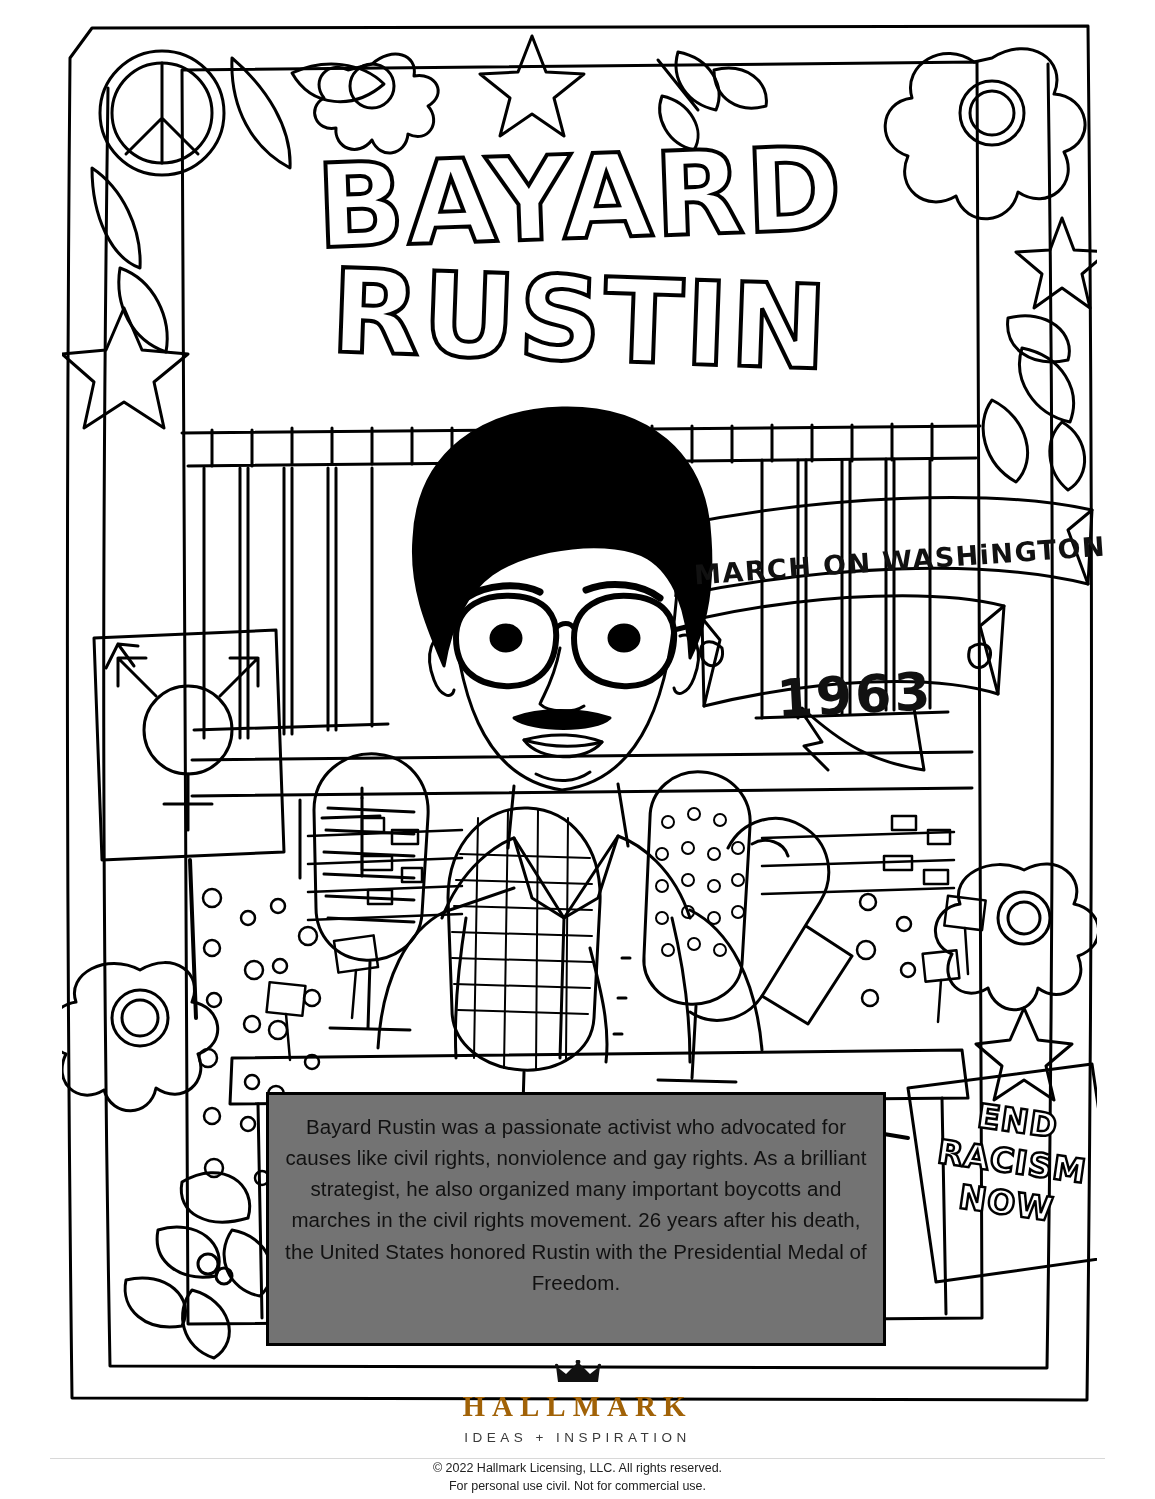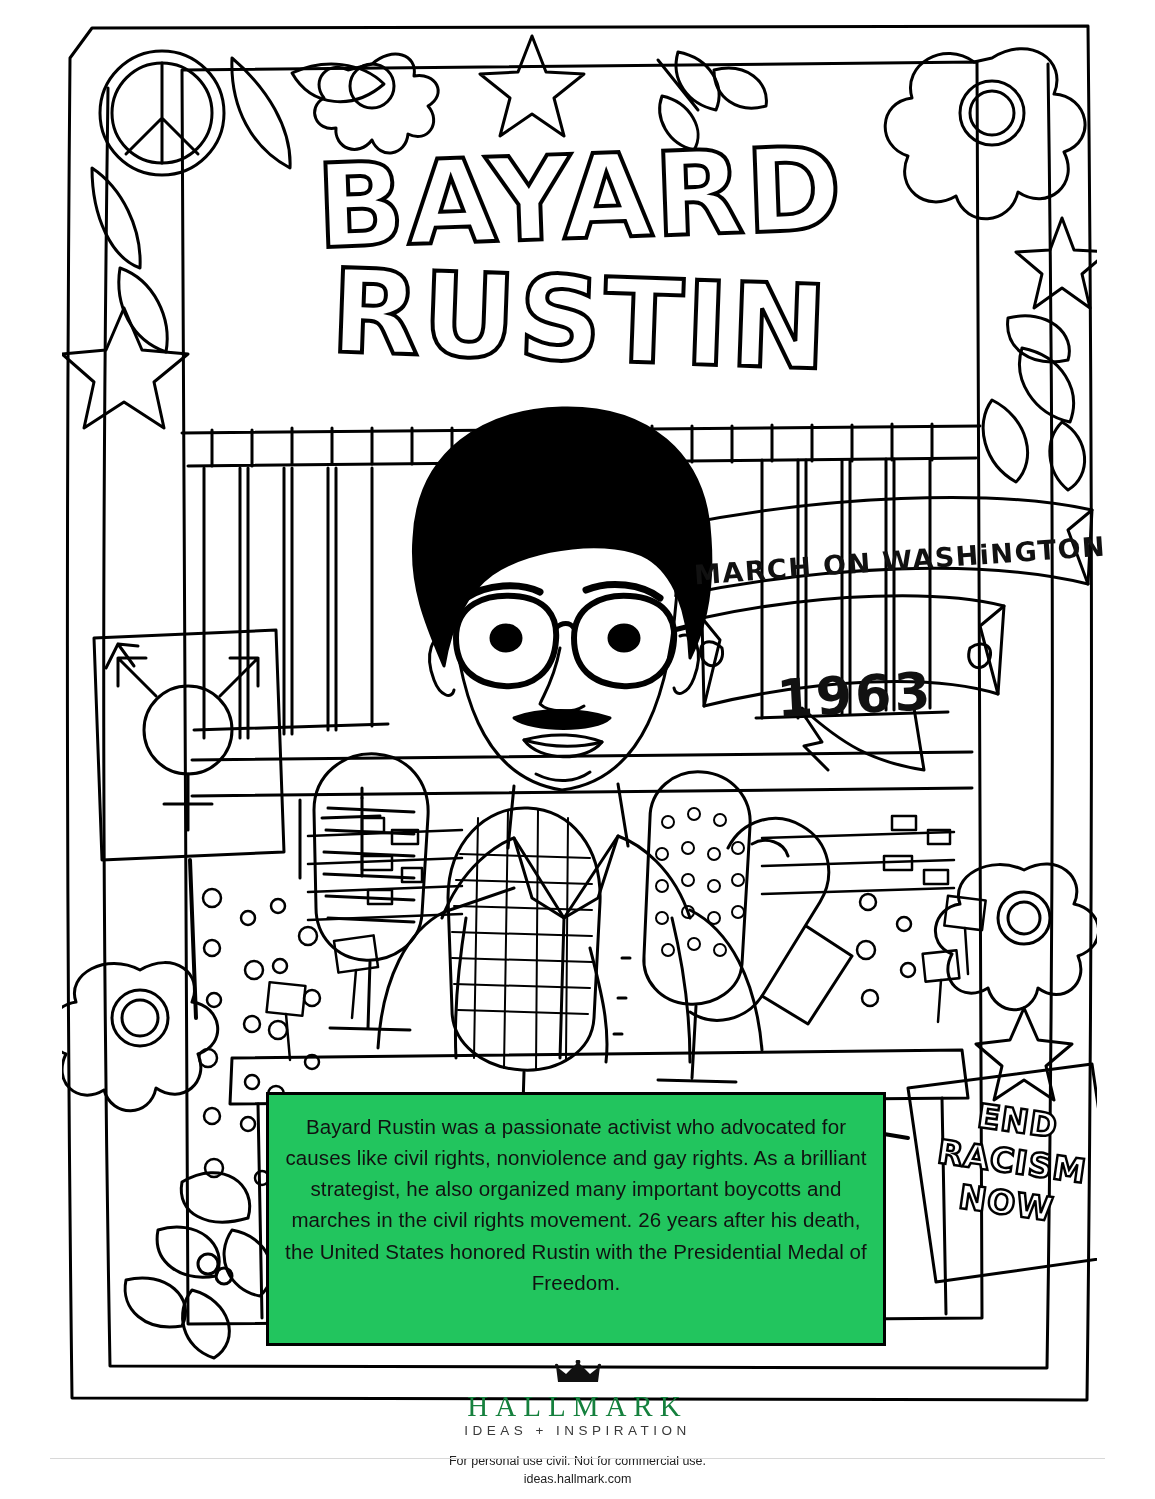--- a/index.html
+++ b/index.html
@@ -85,21 +85,21 @@
     -webkit-text-stroke: 2.5px #000;
     line-height: 1.25;
     letter-spacing: 1px;
   }
 
   
   .caption-box {
     position: absolute;
     left: 266px; top: 1092px;
     width: 620px; height: 254px;
-    background: #22c55e;
+    background: #737373;
     border: 3px solid #000;
     padding: 16px 16px 2px 16px;
   }
   .caption-text {
     font-family: "Liberation Sans", sans-serif;
     font-size: 20.5px;
     line-height: 1.52;
     text-align: center;
     color: #111;
     letter-spacing: 0.1px;
@@ -110,30 +110,30 @@
     position: absolute;
     left: 0; top: 1360px;
     width: 1155px;
     text-align: center;
   }
   .crown-icon { display: block; margin: 0 auto 4px auto; }
   .brand {
     font-family: "Liberation Serif", serif;
     font-size: 29px;
     letter-spacing: 7px;
-    font-weight: normal;
-    color: #15803d;
+    font-weight: bold;
+    color: #a16207;
     margin-top: 2px;
   }
   .brand-tag {
     font-family: "Liberation Sans", sans-serif;
     font-size: 13.5px;
     letter-spacing: 4.5px;
     color: #3a3a3a;
-    margin-top: 0;
+    margin-top: 7px;
   }
   .legal {
     margin-top: 14px;
     font-family: "Liberation Sans", sans-serif;
     font-size: 12.5px;
     line-height: 1.45;
     color: #222;
   }
   .hr-line {
     position: absolute;
@@ -437,20 +437,21 @@
   <div class="footer">
     <svg class="crown-icon" width="46" height="26" viewBox="0 0 46 26">
       <path d="M3 22 L1 6 L11 14 L23 2 L35 14 L45 6 L43 22 Z" fill="#111"></path>
       <circle cx="23" cy="2" r="2.4" fill="#111"></circle>
       <circle cx="1.6" cy="5.5" r="1.8" fill="#111"></circle>
       <circle cx="44.4" cy="5.5" r="1.8" fill="#111"></circle>
     </svg>
     <div class="brand">HALLMARK</div>
     <div class="brand-tag">IDEAS + INSPIRATION</div>
     <div class="legal">
+      <div>© 2022 Hallmark Licensing, LLC. All rights reserved.</div>
       <div>For personal use civil. Not for commercial use.</div>
       <div>ideas.hallmark.com</div>
     </div>
   </div>
 
   <div class="hr-line"></div>
 
 </div>
 
 </body></html>

